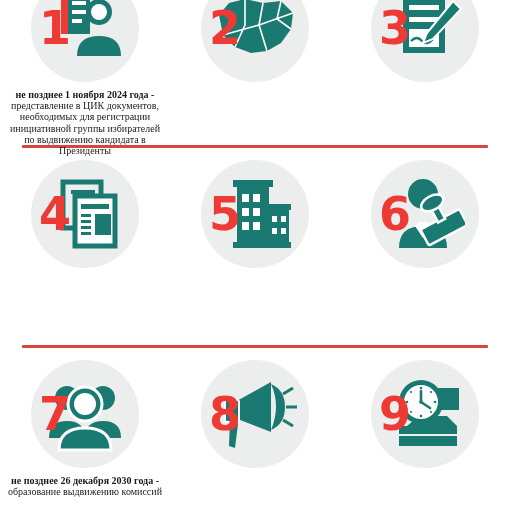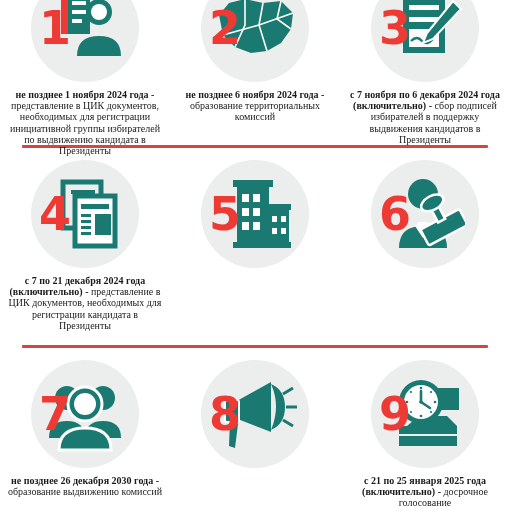--- a/index.html
+++ b/index.html
@@ -107,39 +107,33 @@
       <div class="badge">
         <span class="num">2</span>
         <svg width="88" height="66" viewBox="0 0 88 66">
           <path d="M8 20 L18 8 L34 4 L52 8 L70 6 L82 18 L80 34 L70 48 L56 56 L40 58 L24 52 L12 40 Z" fill="#1a7a72"></path>
           <path d="M34 4 L34 30 L24 52" stroke="#ffffff" stroke-width="1.6" fill="none"></path>
           <path d="M52 8 L48 30 L56 56" stroke="#ffffff" stroke-width="1.6" fill="none"></path>
           <path d="M12 40 L48 30 L82 18" stroke="#ffffff" stroke-width="1.6" fill="none"></path>
           <path d="M70 6 L66 24 L80 34" stroke="#ffffff" stroke-width="1.6" fill="none"></path>
         </svg>
       </div>
-      <div class="caption">
-        <b>не позднее 6 ноября 2024 года -</b><span> образование территориальных комиссий</span>
-      </div>
     </div>
 
     <div class="cell">
       <div class="badge">
         <span class="num">3</span>
         <svg width="76" height="70" viewBox="0 0 76 70">
           <rect x="16" y="4" width="42" height="56" fill="#1a7a72"></rect>
           <rect x="22" y="12" width="30" height="5" fill="#ffffff"></rect>
           <rect x="22" y="24" width="30" height="5" fill="#ffffff"></rect>
           <rect x="22" y="36" width="30" height="18" fill="#ffffff"></rect>
           <path d="M24 48 q6-6 11 0 q5 5 11-2" stroke="#1a7a72" stroke-width="2.4" fill="none"></path>
           <path d="M66 8 L74 16 L46 46 L36 50 L40 40 Z" fill="#1a7a72" stroke="#ffffff" stroke-width="2"></path>
         </svg>
-      </div>
-      <div class="caption">
-        <b>с 7 ноября по 6 декабря 2024 года (включительно) -</b><span> сбор подписей избирателей в поддержку выдвижения кандидатов в Президенты</span>
       </div>
     </div>
   </div>
 
   <div class="sep-wrap">
     <div class="divider"></div>
   </div>
 
   <div class="row row-2">
 
@@ -150,23 +144,20 @@
           <rect x="16" y="6" width="38" height="46" fill="none" stroke="#1a7a72" stroke-width="5"></rect>
           <rect x="24" y="14" width="24" height="4" fill="#1a7a72"></rect>
           <rect x="28" y="20" width="40" height="50" fill="#ffffff" stroke="#1a7a72" stroke-width="5"></rect>
           <rect x="34" y="28" width="28" height="5" fill="#1a7a72"></rect>
           <rect x="34" y="38" width="10" height="3" fill="#1a7a72"></rect>
           <rect x="34" y="44" width="10" height="3" fill="#1a7a72"></rect>
           <rect x="34" y="50" width="10" height="3" fill="#1a7a72"></rect>
           <rect x="34" y="56" width="10" height="3" fill="#1a7a72"></rect>
           <rect x="48" y="38" width="16" height="21" fill="#1a7a72"></rect>
         </svg>
-      </div>
-      <div class="caption">
-        <b>с 7 по 21 декабря 2024 года (включительно) -</b><span> представление в ЦИК документов, необходимых для регистрации кандидата в Президенты</span>
       </div>
     </div>
 
     <div class="cell">
       <div class="badge">
         <span class="num">5</span>
         <svg width="76" height="76" viewBox="0 0 76 76">
           <rect x="20" y="8" width="32" height="62" fill="#1a7a72"></rect>
           <rect x="16" y="4" width="40" height="7" fill="#1a7a72"></rect>
           <rect x="16" y="66" width="40" height="6" fill="#1a7a72"></rect>
@@ -259,19 +250,16 @@
           <circle cx="36" cy="12" r="1.3" fill="#1a7a72"></circle>
           <circle cx="50" cy="26" r="1.3" fill="#1a7a72"></circle>
           <circle cx="36" cy="40" r="1.3" fill="#1a7a72"></circle>
           <circle cx="22" cy="26" r="1.3" fill="#1a7a72"></circle>
           <circle cx="46" cy="16" r="1.1" fill="#1a7a72"></circle>
           <circle cx="46" cy="36" r="1.1" fill="#1a7a72"></circle>
           <circle cx="26" cy="36" r="1.1" fill="#1a7a72"></circle>
           <circle cx="26" cy="16" r="1.1" fill="#1a7a72"></circle>
         </svg>
       </div>
-      <div class="caption">
-        <b>с 21 по 25 января 2025 года (включительно) -</b><span> досрочное голосование</span>
-      </div>
     </div>
   </div>
 
 </div>
 
 </body></html>

